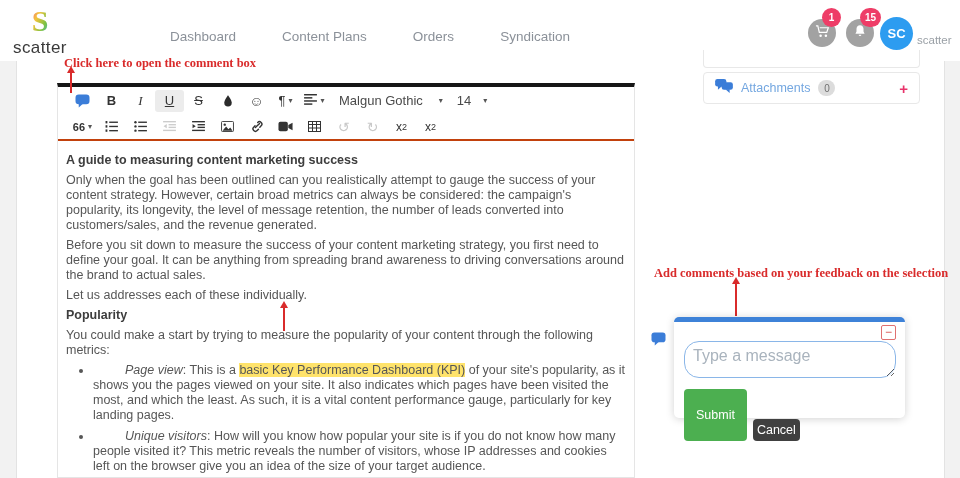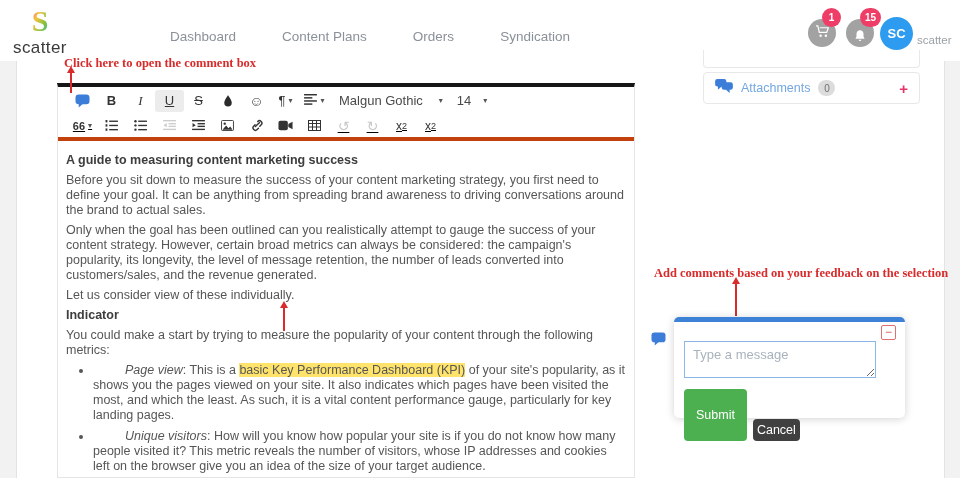--- a/index.html
+++ b/index.html
@@ -25,21 +25,21 @@
 
   
   .strip { position:absolute; background:#f2f2f2; top:61px; height:417px; }
   .strip.left  { left:0; width:17px; border-right:1px solid #e3e3e3; }
   .strip.right { left:944px; width:16px; border-left:1px solid #e3e3e3; }
 
   
   .editor { position:absolute; left:57px; top:83px; width:578px; height:395px;
             background:#fff; border:1px solid #e5e5e5; border-top:4px solid #161616; overflow:hidden; }
   .trow { height:27px; display:flex; align-items:center; padding:0 10px; }
-  .trow2 { border-bottom:4px solid #c2410c;text-decoration:underline; }
+  .trow2 { border-bottom:2px solid #c2410c; }
   .tbtn { min-width:29px; height:22px; display:flex; align-items:center; justify-content:center;
           font-size:13px; color:#333; border-radius:3px; cursor:pointer; }
   .tbtn.active { background:#ececec; }
   .tbtn.disabled { color:#c9c9c9; }
   .bold { font-weight:bold; }
   .ital { font-style:italic; font-family:"Liberation Serif",serif; }
   .unde { text-decoration:underline; }
   .strk { text-decoration:line-through; }
   .caret { font-size:8px; color:#555; margin-left:3px; }
   .fontsel { margin-left:10px; display:flex; align-items:center; font-size:13px; color:#4a4a4a; cursor:pointer; }
@@ -78,22 +78,22 @@
                 border-right:4px solid transparent; border-bottom:7px solid #d92b2b; }
 
   
   .thread-icon { position:absolute; left:651px; top:332px; }
   .comment-card { position:absolute; left:674px; top:317px; width:231px; height:101px; background:#fff;
                   border-radius:5px; box-shadow:0 1px 8px rgba(0,0,0,.18); }
   .comment-topbar { height:5px; background:#3e82d8; border-radius:5px 5px 0 0; }
   .min-btn { position:absolute; top:8px; right:9px; width:15px; height:15px; border:1px solid #e07070;
              border-radius:2px; color:#d9534f; font-size:12px; line-height:13px; text-align:center;
              cursor:pointer; background:#fff; }
-  .comment-ta { position:absolute; left:10px; top:24px; width:192px; height:37px;
-                border:1px solid #8ab6e8; border-radius:0; padding:5px 8px; font-size:13px;
+  .comment-ta { position:absolute; left:10px; top:24px; width:212px; height:37px;
+                border:1px solid #8ab6e8; border-radius:15px; padding:5px 8px; font-size:16px;
                 color:#444; font-family:"Liberation Sans",sans-serif; }
   .comment-ta::placeholder { color:#a9b3bd; }
   .cbtns { position:absolute; left:10px; top:72px; display:flex; gap:6px; }
   .btn { border:none; border-radius:4px; color:#fff; font-size:12.5px; padding:4px 12px; cursor:pointer;
          font-family:"Liberation Sans",sans-serif; }
   .btn-submit { background:#4caf50; }
   .btn-cancel { background:#404040; padding:4px 4px;margin-top:30px; }
 </style>
 </head>
 <body>
@@ -127,21 +127,21 @@
       <span>
         <svg viewBox="0 0 16 16" width="15" height="15">
             <path d="M1 2h2l1.6 7h7.9l1.7-5H5" fill="none" stroke="#fff" stroke-width="1.3"></path>
             <circle cx="6" cy="12.6" r="1.3" fill="#fff"></circle>
             <circle cx="11.6" cy="12.6" r="1.3" fill="#fff"></circle>
           </svg>
       </span>
       <div class="badge">1</div>
     </div>
 
-    <div class="icon-circle" style="left:846px; top:19px;align-items:flex-end;">
+    <div class="icon-circle" style="left:846px; top:19px;">
       <span>
         <svg viewBox="0 0 16 16" width="14" height="14">
             <path d="M8 1.5c-2.4 0-4 1.8-4 4v3L2.8 11h10.4L12 8.5v-3c0-2.2-1.6-4-4-4z" fill="#fff"></path>
             <path d="M6.5 12.3a1.5 1.5 0 0 0 3 0z" fill="#fff"></path>
           </svg>
       </span>
       <div class="badge">15</div>
     </div>
 
     <div class="avatar">SC</div>
@@ -284,24 +284,24 @@
           <sub>2</sub>
       </div>
       <div class="tbtn subsup">
         <span>x</span>
           <sup>2</sup>
       </div>
     </div>
 
     <div class="doc">
       <h3>A guide to measuring content marketing success</h3>
+      <p>Only when the goal has been outlined can you realistically attempt to gauge the success of your content strategy. However, certain broad metrics can always be considered: the campaign's popularity, its longevity, the level of message retention, the number of leads converted into customers/sales, and the revenue generated.</p>
       <p>Before you sit down to measure the success of your content marketing strategy, you first need to define your goal. It can be anything from spreading brand awareness to driving conversations around the brand to actual sales.</p>
-      <p>Only when the goal has been outlined can you realistically attempt to gauge the success of your content strategy. However, certain broad metrics can always be considered: the campaign's popularity, its longevity, the level of message retention, the number of leads converted into customers/sales, and the revenue generated.</p>
-      <p>Let us consider view of these individually.</p>
-      <p class="sect">Indicator</p>
+      <p>Let us addresses each of these individually.</p>
+      <p class="sect">Popularity</p>
       <p>You could make a start by trying to measure the popularity of your content through the following metrics:</p>
       <ul>
         <li><span class="term">Page view</span><span>: This is a </span><span class="hl">basic Key Performance Dashboard (KPI)</span><span> of your site's popularity, as it shows you the pages viewed on your site. It also indicates which pages have been visited the most, and which the least. As such, it is a vital content performance gauge, particularly for key landing pages.</span></li>
         <li><span class="term">Unique visitors</span><span>: How will you know how popular your site is if you do not know how many people visited it? This metric reveals the number of visitors, whose IP addresses and cookies left on the browser give you an idea of the size of your target audience.</span></li>
 
       </ul>
     </div>
   </div>
 
   <div class="card-partial"></div>

